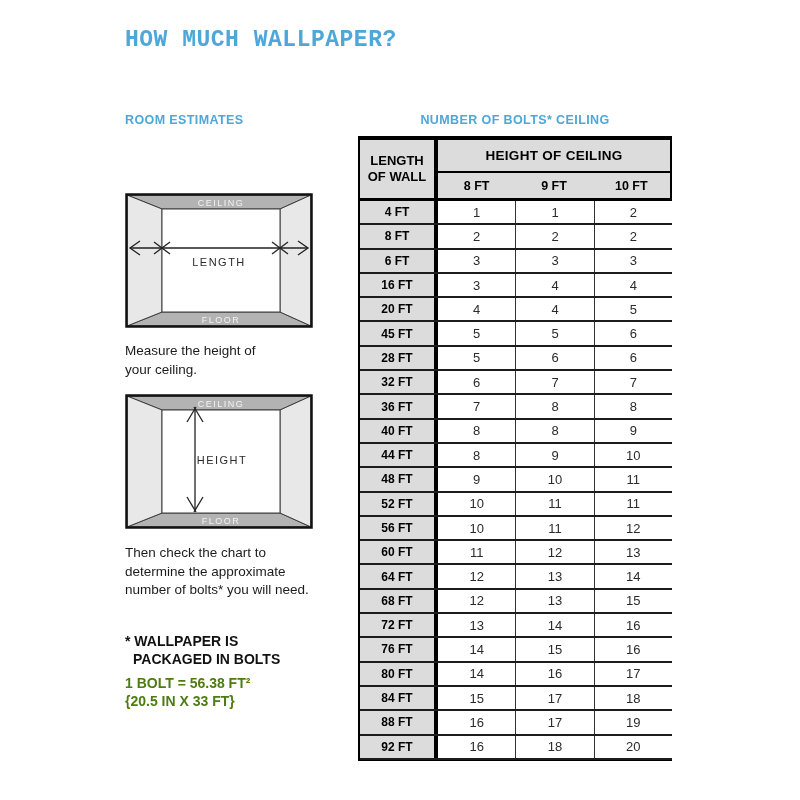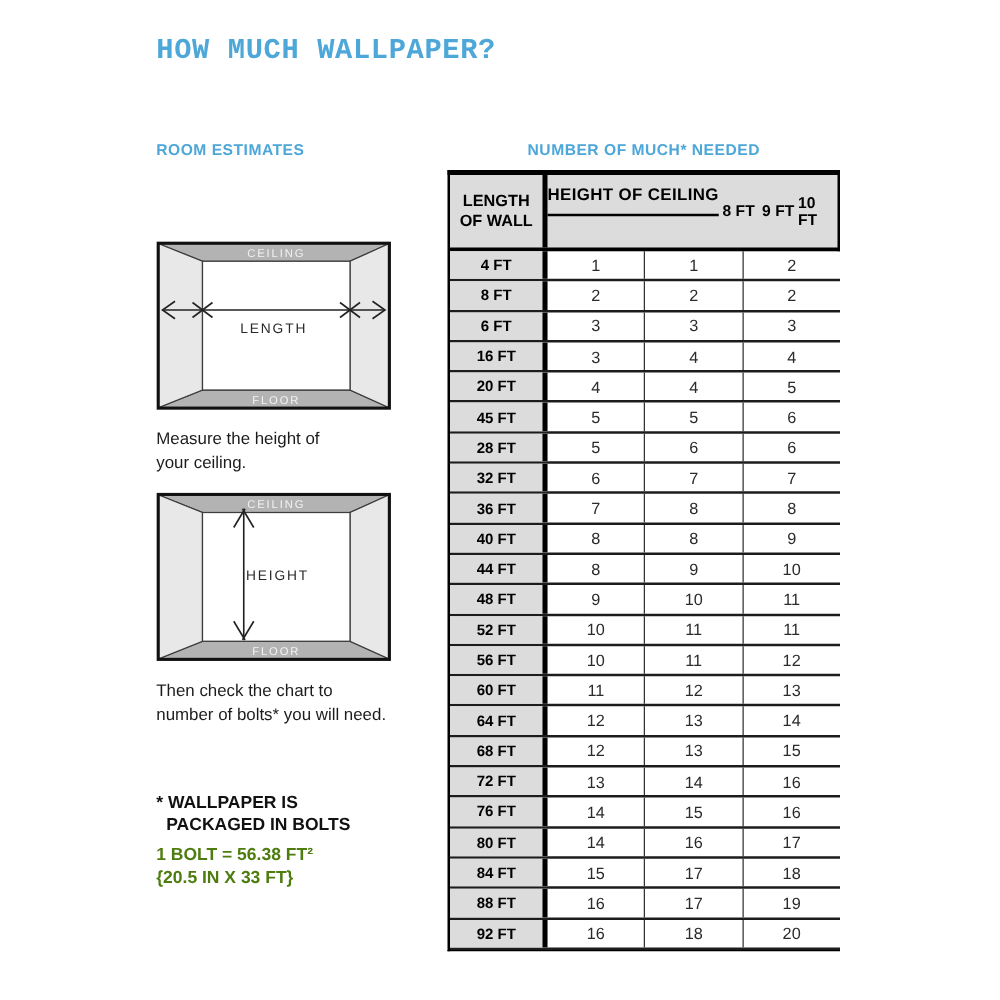--- a/index.html
+++ b/index.html
@@ -49,21 +49,21 @@
   }
   .thead {
     display:flex; height:61px; background:#dcdcdc;
     border-bottom:3px solid #000; border-right:2px solid #000;
   }
   .corner-cell {
     width:78px; border-right:4px solid #000;
     display:flex; flex-direction:column; justify-content:center; align-items:center;
     font-size:13px; font-weight:bold; line-height:16px; color:#000;
   }
-  .head-right { flex:1; display:flex; flex-direction:row;border-radius:21px; }
+  .head-right { flex:1; display:flex; flex-direction:column;border-radius:21px; }
   .group-cell {
     height:33px; border-bottom:2px solid #000;
     display:flex; align-items:center; justify-content:center;
     font-size:13.5px; font-weight:bold; letter-spacing:0.3px; color:#000;
   }
   .sub-headers { flex:1; display:flex; }
   .sub-headers span {
     flex:1; display:flex; align-items:center; justify-content:center;
     font-size:12.5px; font-weight:bold; color:#000;
   }
@@ -129,34 +129,35 @@
       <line x1="62" y1="103" x2="71" y2="118"></line>
       <line x1="78" y1="103" x2="69" y2="118"></line>
     </g>
     <text class="band-label" x="96" y="12.5" text-anchor="middle">CEILING</text>
     <text class="dim-label" x="97" y="70" text-anchor="middle">HEIGHT</text>
     <text class="band-label" x="96" y="130" text-anchor="middle">FLOOR</text>
   </svg>
 
   <div class="body-text step3">
     <div>Then check the chart to</div>
+    <div>determine the approximate</div>
     <div>number of bolts* you will need.</div>
   </div>
 
   <div class="footnote">
     <div>* WALLPAPER IS</div>
     <div class="indent">PACKAGED IN BOLTS</div>
   </div>
 
   <div class="bolt-spec">
     <div>1 BOLT = 56.38 FT²</div>
     <div>{20.5 IN X 33 FT}</div>
   </div>
 
-  <div class="section-heading heading-table">NUMBER OF MUCH* NEEDED</div>
+  <div class="section-heading heading-table">NUMBER OF BOLTS* CEILING</div>
 
   <div class="bolt-table">
     <div class="thead">
       <div class="corner-cell">
         <div>LENGTH</div>
         <div>OF WALL</div>
       </div>
       <div class="head-right">
         <div class="group-cell">HEIGHT OF CEILING</div>
         <div class="sub-headers">

